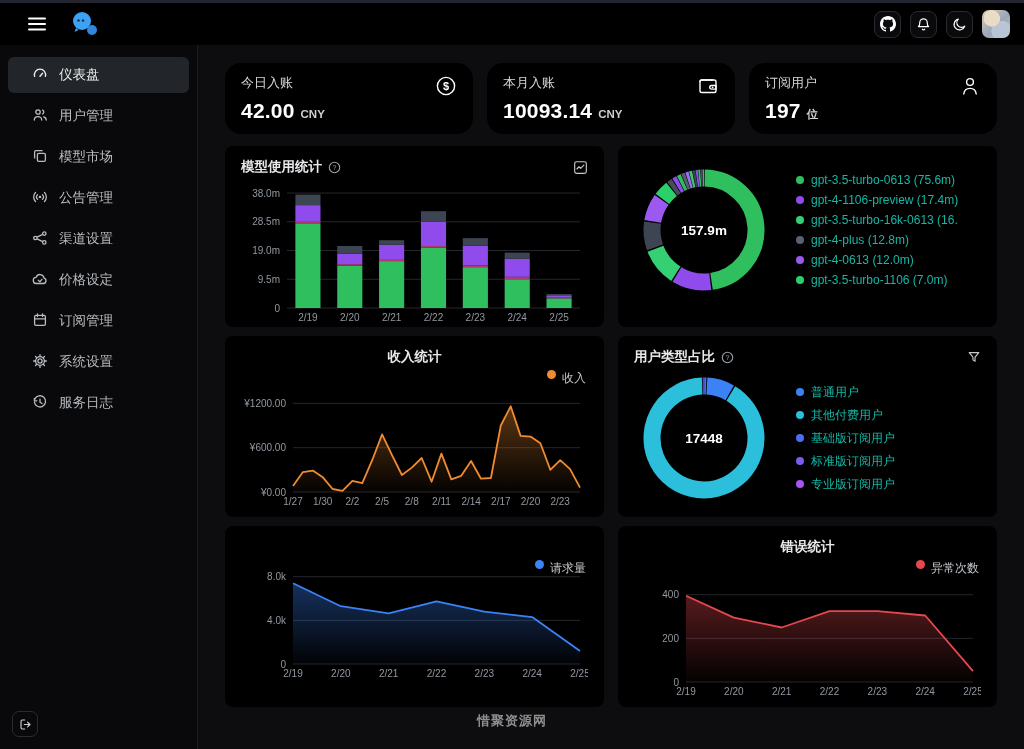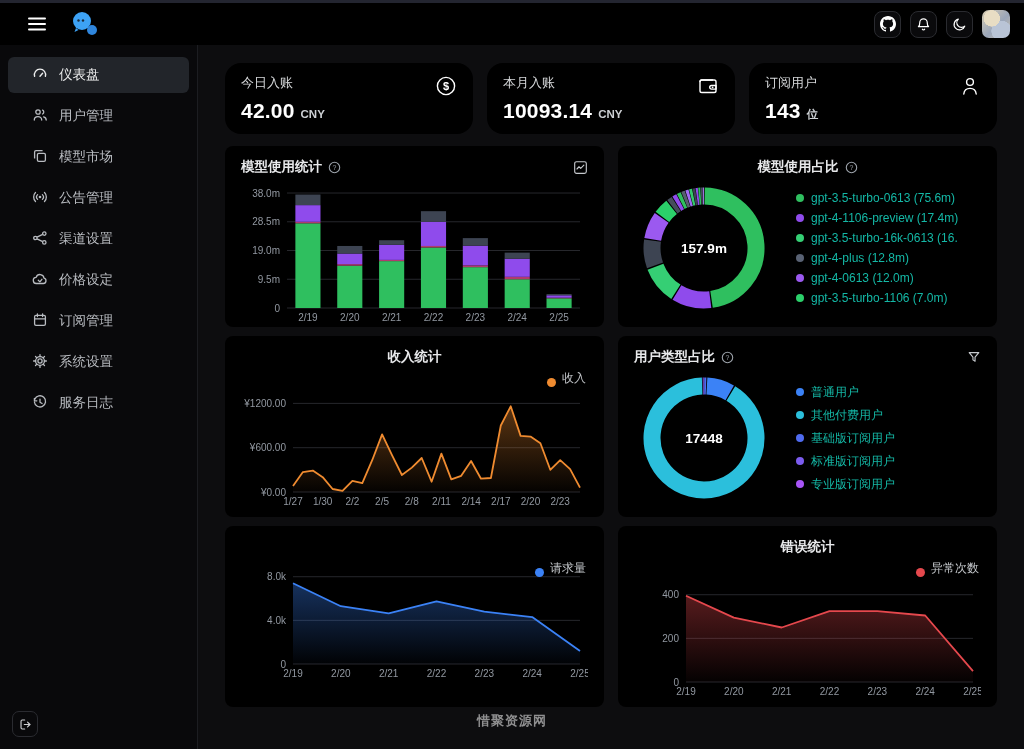--- a/index.html
+++ b/index.html
@@ -40,21 +40,21 @@
   .stat-value { font-size:21px; font-weight:700; color:#fff; letter-spacing:.2px; }
   .stat-unit { font-size:11.5px; font-weight:700; color:#cdd0d4; }
   .stat-icon { position:absolute; top:12px; right:16px; color:#fff; }
 
   .charts-grid { margin-top:12px; display:grid; grid-template-columns:1fr 1fr; gap:9px 14px; }
   .chart-card { height:181px; background:#000; border-radius:8px; padding:12px 16px; overflow:hidden; position:relative; }
   .card-head { display:flex; align-items:center; gap:6px;justify-content:center; }
   .card-title { font-size:13.5px; font-weight:700; color:#e8e9eb; }
   .help-icon { color:#9aa0a8; display:flex; cursor:pointer; }
   .head-action { margin-left:auto; color:#c6c9cd; display:flex; cursor:pointer; }
-  .line-legend { position:absolute; top:34px; right:18px; display:flex; align-items:flex-end; gap:6px;
+  .line-legend { position:absolute; top:34px; right:18px; display:flex; align-items:flex-start; gap:6px;
                  font-size:12px; color:#c3c6ca; cursor:pointer; }
   .line-legend .dot { width:9px; height:9px; border-radius:50%; }
   .chart-body-line { margin-top:24px; }
   .chart-body-bar { margin-top:6px; }
   .donut-row { display:flex; align-items:center; margin-top:2px; }
   .donut-legend { margin-left:22px; display:flex; flex-direction:column; gap:6px; }
   .dlegend-item { display:flex; align-items:center; gap:7px; font-size:12px; color:#14b8a6; white-space:nowrap; cursor:pointer; }
   .dlegend-item .dot { width:8px; height:8px; border-radius:50%; flex:0 0 auto; }
 
   .footer { position:absolute; top:712px; left:0; width:1024px; text-align:center;
@@ -211,21 +211,21 @@
             <path d="M3 6.5A1.5 1.5 0 0 1 4.5 5h11" stroke-linecap="round"></path>
             <rect x="3" y="5" width="16" height="12.5" rx="1.8"></rect>
             <path d="M14.5 10.5H19v3.6h-4.5a1.8 1.8 0 0 1 0-3.6z"></path>
             <circle cx="15.6" cy="12.3" r=".9" fill="#fff" stroke="none"></circle>
           </svg>
       </span>
     </div>
     <div class="stat-card">
       <div class="stat-label">订阅用户</div>
       <div class="stat-value-row">
-        <span class="stat-value">143</span>
+        <span class="stat-value">197</span>
         <span class="stat-unit">位</span>
       </div>
       <span class="stat-icon">
         <svg width="22" height="22" viewBox="0 0 22 22" fill="none" stroke="#fff" stroke-width="1.4" stroke-linecap="round">
             <circle cx="11" cy="7" r="3.4"></circle>
             <path d="M4.8 19c.4-3.6 3-5.6 6.2-5.6s5.8 2 6.2 5.6"></path>
           </svg>
       </span>
     </div>
   </div>
@@ -293,29 +293,20 @@
             <rect x="305.5142857142857" y="116.31794871794872" width="25.11428571428571" height="9.682051282051281" fill="#2fbf5f"></rect>
             <rect x="305.5142857142857" y="115.71282051282051" width="25.11428571428571" height="0.6051282051282051" fill="#b03a6e"></rect>
             <rect x="305.5142857142857" y="113.29230769230769" width="25.11428571428571" height="2.4205128205128204" fill="#8f4bec"></rect>
             <rect x="305.5142857142857" y="112.08205128205128" width="25.11428571428571" height="1.2102564102564102" fill="#3d4452"></rect>
             <text x="318.07142857142856" y="139" text-anchor="middle" font-size="10" fill="#9298a1">2/25</text>
           </svg>
       </div>
     </div>
 
     <div class="chart-card">
-      <div class="card-head">
-        <span class="card-title">模型使用占比</span>
-        <span class="help-icon">
-            <svg width="13" height="13" viewBox="0 0 14 14" fill="none" stroke="currentColor" stroke-width="1.2">
-              <circle cx="7" cy="7" r="5.6"></circle>
-              <text x="7" y="9.6" text-anchor="middle" font-size="7.5" fill="currentColor" stroke="none">?</text>
-            </svg>
-          </span>
-      </div>
       <div class="donut-row">
         <svg width="140" height="140">
             <path d="M70.64 18.00A52 52 0 0 1 77.54 121.45" fill="none" stroke="#2fbf5f" stroke-width="17"></path>
             <path d="M76.28 121.62A52 52 0 0 1 42.96 114.42" fill="none" stroke="#8f4bec" stroke-width="17"></path>
             <path d="M41.88 113.74A52 52 0 0 1 21.47 88.68" fill="none" stroke="#35cf74" stroke-width="17"></path>
             <path d="M21.03 87.48A52 52 0 0 1 18.52 62.64" fill="none" stroke="#3d4452" stroke-width="17"></path>
             <path d="M18.72 61.39A52 52 0 0 1 27.66 39.81" fill="none" stroke="#9b59f0" stroke-width="17"></path>
             <path d="M28.41 38.78A52 52 0 0 1 37.60 29.33" fill="none" stroke="#2bd06a" stroke-width="17"></path>
             <path d="M38.41 28.69A52 52 0 0 1 42.16 26.08" fill="none" stroke="#454d5c" stroke-width="17"></path>
             <path d="M42.80 25.68A52 52 0 0 1 46.17 23.78" fill="none" stroke="#8f4bec" stroke-width="17"></path>

